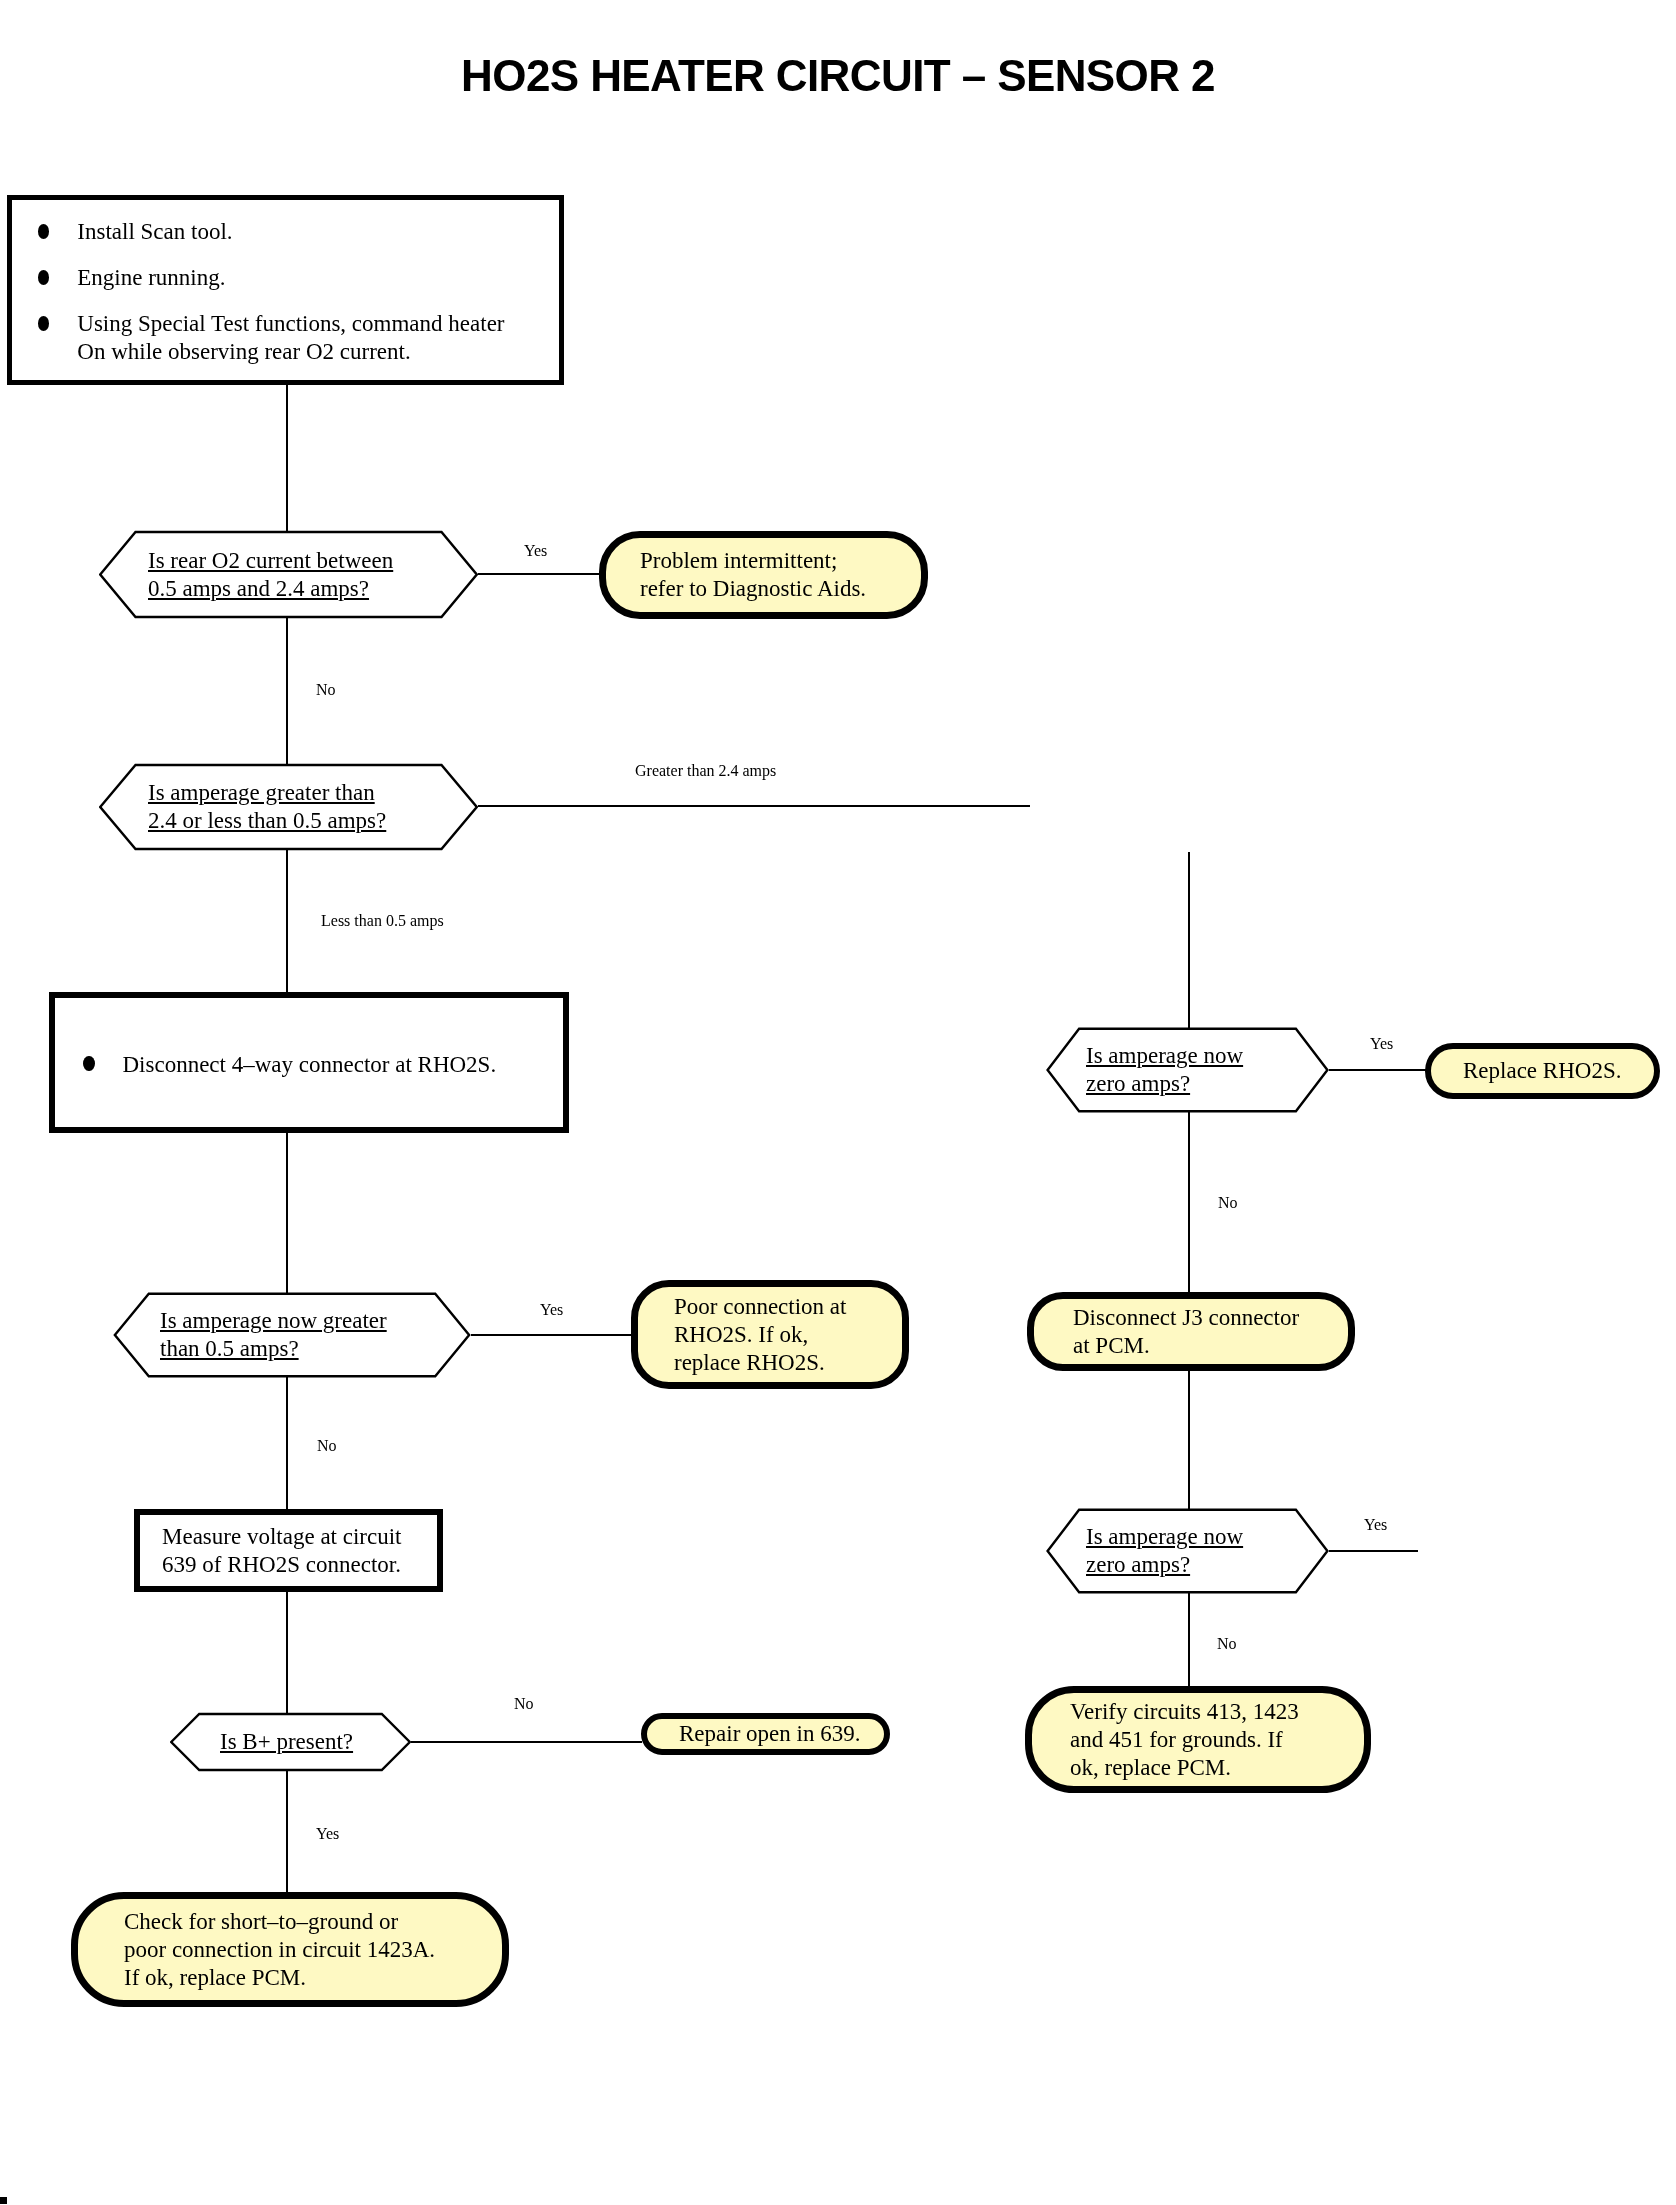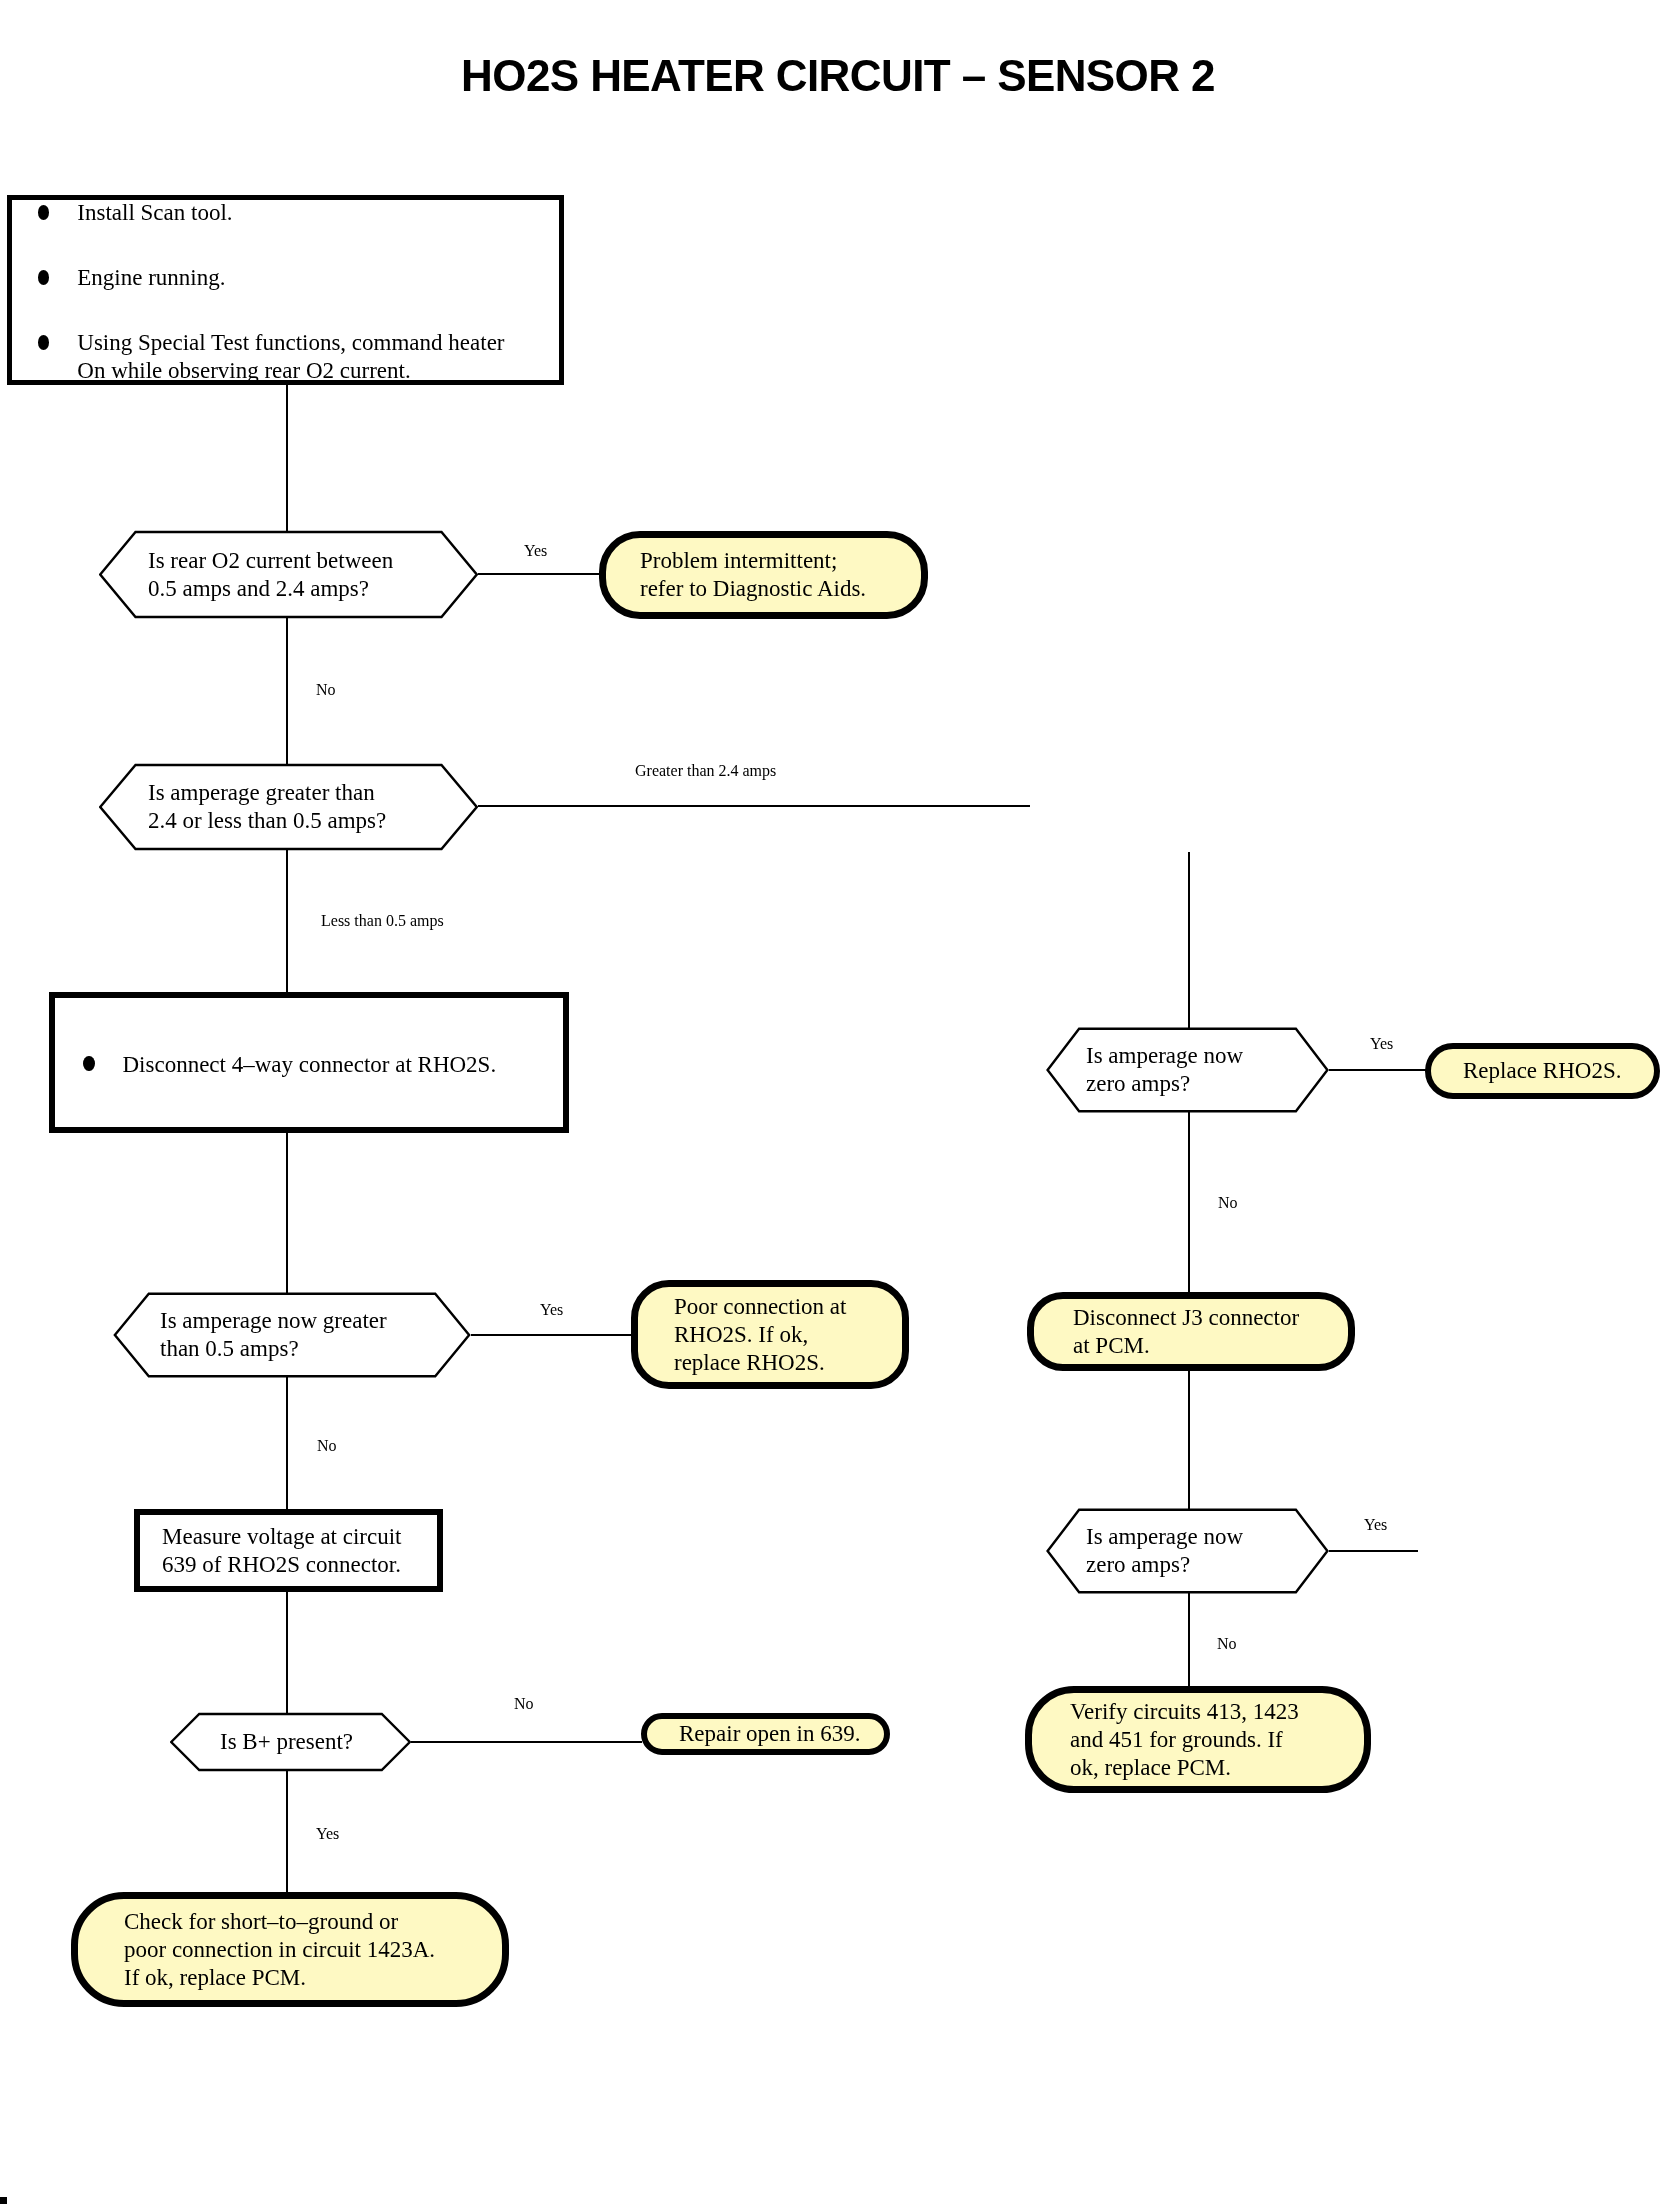--- a/index.html
+++ b/index.html
@@ -9,21 +9,21 @@
          font-family:"Liberation Sans",sans-serif;font-weight:bold;font-size:44px;letter-spacing:-0.6px;}
   .vline,.hline{position:absolute;background:#000;}
   .rect{position:absolute;background:#fff;border:6px solid #000;box-sizing:border-box;
         display:flex;flex-direction:column;justify-content:center;}
   .round{position:absolute;background:#fef9c3;border:7.3px solid #000;box-sizing:border-box;
         display:flex;flex-direction:column;justify-content:center;}
   .hex{position:absolute;}
   .hex svg{position:absolute;left:0;top:0;}
   .hex polygon{fill:#fff;stroke:#000;stroke-width:4;}
   .hex-text{position:absolute;left:0;top:0;right:0;bottom:0;
-        display:flex;flex-direction:column;justify-content:center;}
+        display:flex;flex-direction:column;justify-content:center;text-decoration:underline;}
   .ln{white-space:nowrap;font-size:23px;line-height:28px;}
   .lbl{position:absolute;font-size:16px;line-height:28px;white-space:nowrap;}
   .bullets{display:flex;flex-direction:column;}
   .bitem{display:flex;align-items:flex-start;}
   .dot{width:11.5px;height:15px;border-radius:50%;background:#000;margin-top:5.5px;flex:none;}
   .btext{margin-left:28px;}
   .speck{position:absolute;background:#000;}
 </style>
 </head>
 <body>
@@ -57,21 +57,21 @@
   <div class="lbl" style="left:1370px;top:1030px">Yes</div>
   <div class="lbl" style="left:1218px;top:1189px">No</div>
   <div class="lbl" style="left:540px;top:1296px">Yes</div>
   <div class="lbl" style="left:317px;top:1432px">No</div>
   <div class="lbl" style="left:1364px;top:1511px">Yes</div>
   <div class="lbl" style="left:1217px;top:1630px">No</div>
   <div class="lbl" style="left:514px;top:1690px">No</div>
   <div class="lbl" style="left:316px;top:1820px">Yes</div>
 
   <div class="rect" style="left:7.3px;top:195px;width:557px;height:190px;border-width:5.5px;padding:16px 12px 12px 25.5px">
-    <div class="bullets" style="gap:37px">
+    <div class="bullets" style="gap:18px">
       <div class="bitem">
         <span class="dot"></span>
         <div class="btext">
             <div class="ln">Install Scan tool.</div>
           </div>
       </div>
       <div class="bitem">
         <span class="dot"></span>
         <div class="btext">
             <div class="ln">Engine running.</div>

